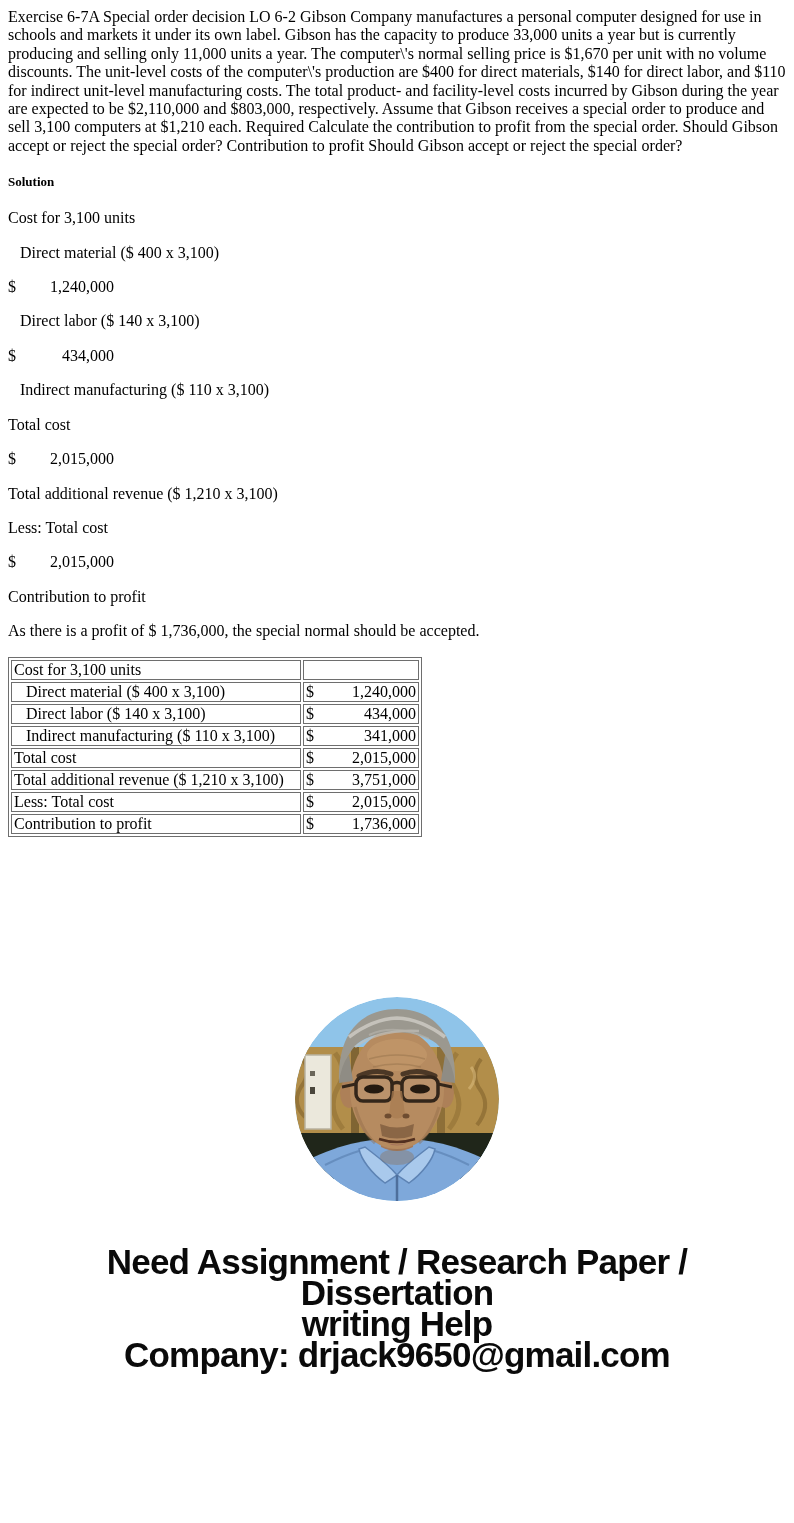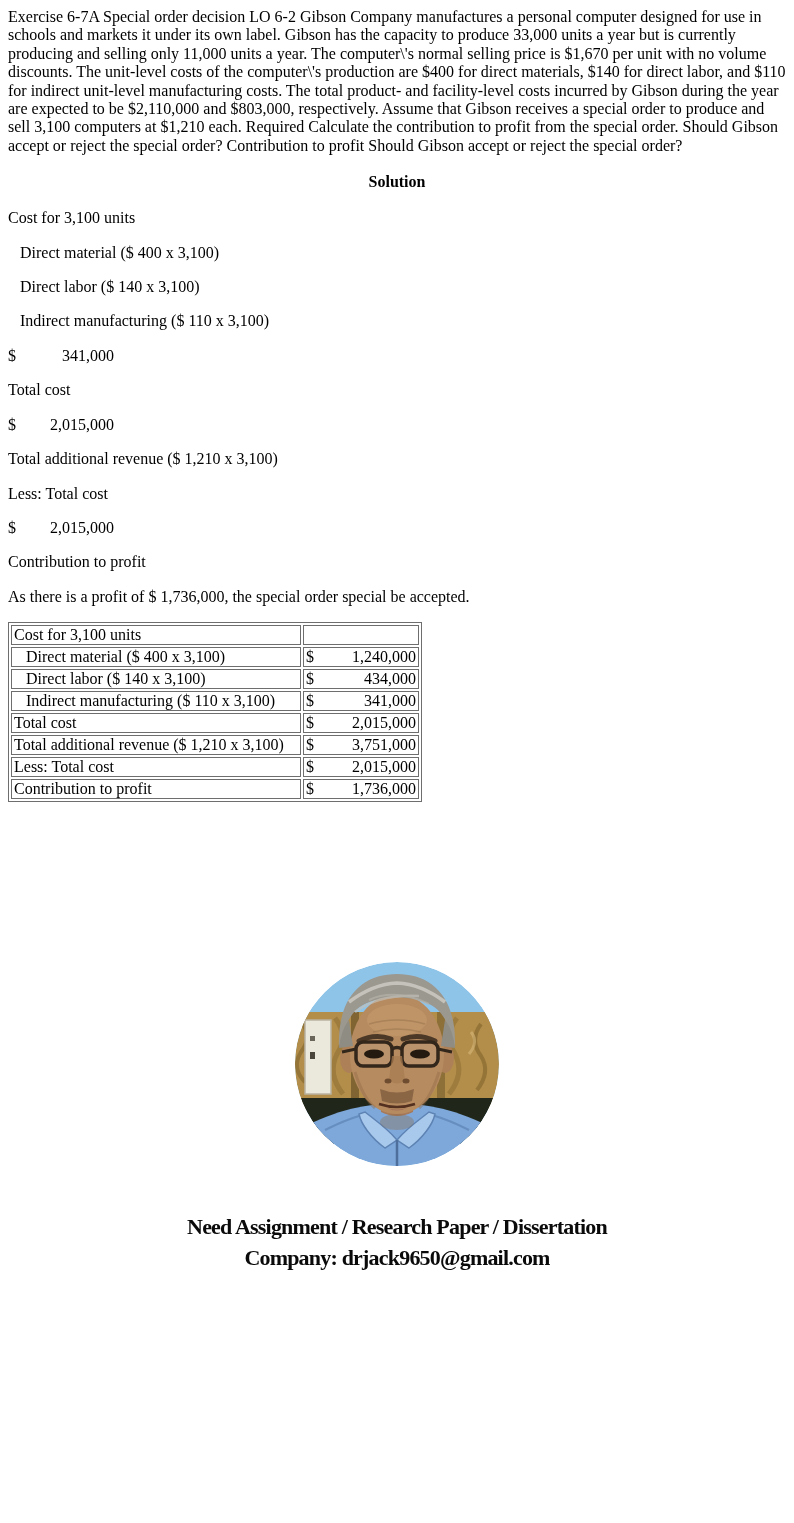--- a/index.html
+++ b/index.html
@@ -14,25 +14,24 @@
     padding: 8px;
     overflow: hidden;
   }
   .doc p {
     font-size: 16px;
     line-height: 18.4px;
     margin: 0 0 16px 0;
     white-space: pre-wrap;
   }
   .doc h3 {
-    font-size: 16px;
+    font-size: 13px;
     line-height: 22px;
     font-weight: bold;
     margin: 0 0 16px 0;
-    text-align: center;
   }
   .amount-line .num {
     display: inline-block;
     width: 98px;
     text-align: right;
   }
   table.summary {
     border-collapse: separate;
     border-spacing: 2px;
     border: 1px solid #6e6e6e;
@@ -62,51 +61,52 @@
   }
   .avatar {
     width: 204px;
     height: 204px;
     border-radius: 50%;
     overflow: hidden;
   }
   .banner {
     margin-top: 45px;
     text-align: center;
-    font-family: Liberation Serif, serif;
+    font-family: Liberation Sans, sans-serif;
     font-weight: bold;
-    font-size: 22px;
+    font-size: 35px;
     line-height: 31px;
     letter-spacing: -0.8px;
     color: #0a0a0a;
   }
 </style>
 </head>
 <body>
 
 <div class="page">
   <div class="doc">
 
     <p>Exercise 6-7A Special order decision LO 6-2 Gibson Company manufactures a personal computer designed for use in schools and markets it under its own label. Gibson has the capacity to produce 33,000 units a year but is currently producing and selling only 11,000 units a year. The computer\'s normal selling price is $1,670 per unit with no volume discounts. The unit-level costs of the computer\'s production are $400 for direct materials, $140 for direct labor, and $110 for indirect unit-level manufacturing costs. The total product- and facility-level costs incurred by Gibson during the year are expected to be $2,110,000 and $803,000, respectively. Assume that Gibson receives a special order to produce and sell 3,100 computers at $1,210 each. Required Calculate the contribution to profit from the special order. Should Gibson accept or reject the special order? Contribution to profit Should Gibson accept or reject the special order?</p>
 
     <h3>Solution</h3>
 
     <p class="line">Cost for 3,100 units</p>
     <p class="line">   Direct material ($ 400 x 3,100)</p>
+    <p class="line amount-line"><span>$</span><span class="num">1,240,000</span></p>
     <p class="line">   Direct labor ($ 140 x 3,100)</p>
+    <p class="line amount-line"><span>$</span><span class="num">434,000</span></p>
     <p class="line">   Indirect manufacturing ($ 110 x 3,100)</p>
-    <p class="line amount-line"><span>$</span><span class="num">341,000</span></p>
     <p class="line">Total cost</p>
     <p class="line amount-line"><span>$</span><span class="num">2,015,000</span></p>
     <p class="line">Total additional revenue ($ 1,210 x 3,100)</p>
     <p class="line">Less: Total cost</p>
     <p class="line amount-line"><span>$</span><span class="num">2,015,000</span></p>
     <p class="line">Contribution to profit</p>
 
-    <p>As there is a profit of $ 1,736,000, the special order special be accepted.</p>
+    <p>As there is a profit of $ 1,736,000, the special normal should be accepted.</p>
 
     <table class="summary">
       <tbody>
         <tr>
           <td class="c-label">Cost for 3,100 units</td>
           <td class="c-amount"><div class="amt-cell"><span></span><span class="num"></span></div></td>
         </tr>
         <tr>
           <td class="c-label">   Direct material ($ 400 x 3,100)</td>
           <td class="c-amount"><div class="amt-cell"><span>$</span><span class="num">1,240,000</span></div></td>
@@ -212,17 +212,18 @@
             <path d="M90 145 Q 102 152 114 145 Q 102 150 90 145 Z" fill="#a4715a"></path>
 
             <ellipse cx="102" cy="160" rx="17" ry="8" fill="#8f6a45" opacity="0.35"></ellipse>
           </g>
         </svg>
       </div>
     </div>
 
     <div class="banner">
       <div>Need Assignment / Research Paper / Dissertation</div>
+      <div>writing Help</div>
       <div>Company: drjack9650@gmail.com</div>
     </div>
 
   </div>
 </div>
 
 </body></html>

